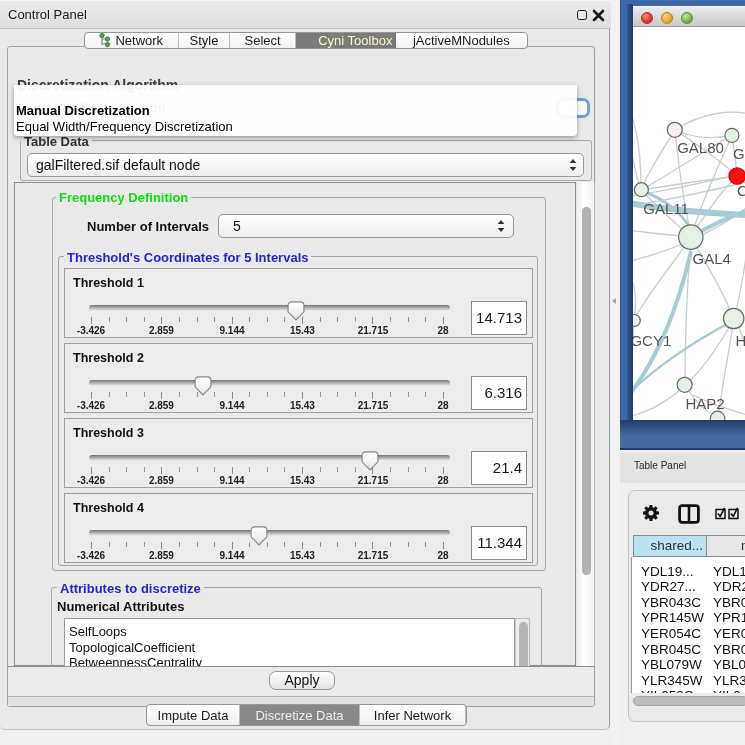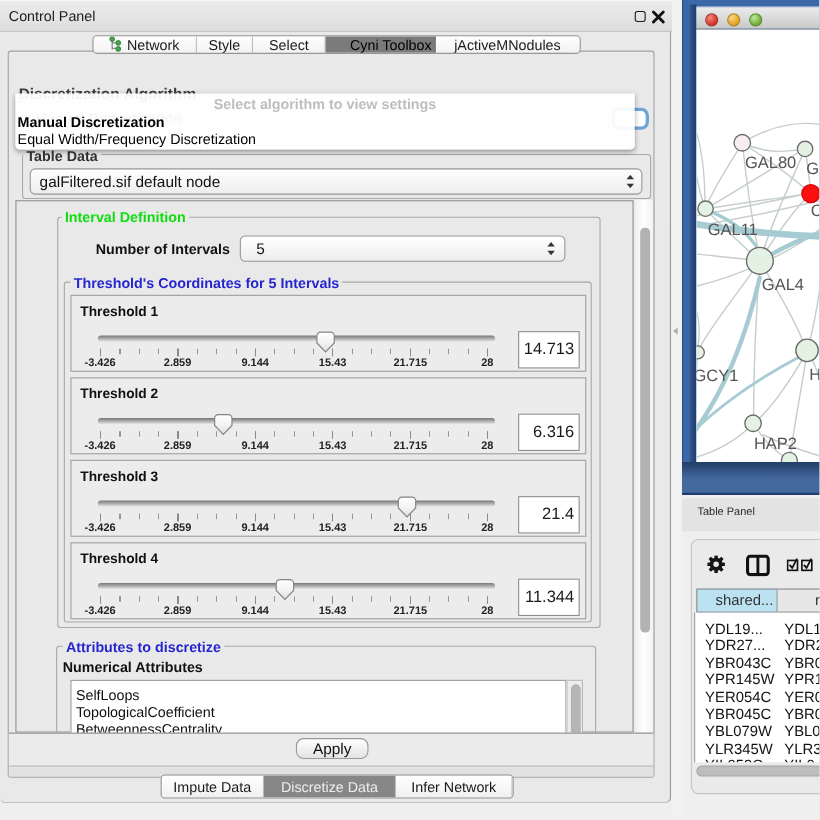--- a/index.html
+++ b/index.html
@@ -7,21 +7,21 @@
 .abs { position:absolute; }
 #win { left:0; top:0; width:609.5px; height:730px; background:#e9e9e9; border-right:1.5px solid #9a9a9a; border-bottom:1px solid #c2c2c2; border-radius:0 0 5px 5px; }
 #titlebar { left:0; top:0; width:611px; height:29px; background:linear-gradient(#ebebeb,#dedede); border-bottom:1px solid #c2c2c2; border-top:1px solid #f8f8f8;}
 #titletext { left:8px; top:7px; font-size:13px; color:#1c1c1c; }
 #floatico { left:577px; top:10px; width:10px; height:10px; border:1.6px solid #1a1a1a; border-radius:2.5px; }
 #outerpanel { left:7px; top:46px; width:588px; height:661px; border:1px solid #a2a2a2; border-radius:3px; background:#e9e9e9; }
 
 #toptabs { left:84px; top:32px; width:444px; height:17px; border:1px solid #969696; border-radius:4px; background:linear-gradient(#ffffff,#f2f2f2); display:flex; overflow:hidden; }
 .seg { height:100%; display:flex; align-items:center; justify-content:center; font-size:13px; color:#1a1a1a; border-right:1px solid #bcbcbc; }
 .seg:last-child { border-right:none;text-align:center; }
-.seg.sel { background:#7b7b7b; color:#000000; border-right:1px solid #6f6f6f;padding-left:20px; }
+.seg.sel { background:#7b7b7b; color:#fef9c3; border-right:1px solid #6f6f6f;padding-left:20px; }
 
 #discr-title { left:17px; top:77px; font-size:14px; font-weight:bold; color:#3c3c3c; }
 #comboring { left:556px; top:98px; width:34px; height:20px; border:3px solid #6fa4d8; background:#fff; border-radius:7px; z-index:5; }
 #popup { left:14px; top:85px; width:563px; height:50.5px; background:rgba(255,255,255,0.94); box-shadow:0 2px 5px rgba(0,0,0,0.35); border-radius:0 0 4px 4px; z-index:6; }
 #popup .ghost { position:absolute; left:0; right:0; top:2px; text-align:center; font-size:13px; font-weight:bold; color:#bdbdbd; }
 #popup .it1 { position:absolute; left:2px; top:18px; font-size:13px; font-weight:bold; color:#000; }
 #popup .it2 { position:absolute; left:2px; top:34px; font-size:13px; color:#000; }
 
 .group { border:1px solid #a8a8a8; border-radius:3px; }
 .gtitle { position:absolute; background:#e9e9e9; padding:0 3px; font-size:13px; white-space:nowrap; }
@@ -96,37 +96,36 @@
       </svg>Network</div>
   <div class="seg" style="width:52px;">Style</div>
   <div class="seg" style="width:66px;">Select</div>
   <div class="seg sel" style="width:100px;">Cyni Toolbox</div>
   <div class="seg" style="width:132px;">jActiveMNodules</div>
 </div>
 <div class="abs" id="discr-title">Discretization Algorithm</div>
 <div class="abs" id="comboring"></div>
 <div class="abs" style="left:32px; top:100px; font-size:13px; font-weight:bold; color:#666; z-index:4;">Manual Discretization</div>
 <div class="abs" id="popup">
-  <div class="ghost">Select algorithm to view settings</div>
   <div class="it1">Manual Discretization</div>
   <div class="it2">Equal Width/Frequency Discretization</div>
 </div>
 <div class="abs group" id="tdgroup"></div>
 <div class="abs gtitle" id="tdtitle">Table Data</div>
 <div class="abs combo" id="combo1">galFiltered.sif default node
   <svg style="position:absolute; right:6px; top:5px;" width="8" height="12" viewBox="0 0 8 12">
       <path d="M4,0 L7.4,4 L0.6,4 Z" fill="#333"></path>
       <path d="M4,12 L7.4,8 L0.6,8 Z" fill="#333"></path>
     </svg>
 </div>
 <div class="abs" id="vsb"></div>
 <div class="abs" id="vsbthumb"></div>
 <div class="abs" id="viewport"></div>
 <div class="abs group" id="ivgroup"></div>
-<div class="abs gtitle" id="ivtitle">Interval Definition</div>
+<div class="abs gtitle" id="ivtitle">Frequency Definition</div>
 <div class="abs" id="noi">Number of Intervals</div>
 <div class="abs combo" id="combo2">5
   <svg style="position:absolute; right:8px; top:5px;" width="8" height="12" viewBox="0 0 8 12">
       <path d="M4,0 L7.4,4 L0.6,4 Z" fill="#333"></path>
       <path d="M4,12 L7.4,8 L0.6,8 Z" fill="#333"></path>
     </svg>
 </div>
 <div class="abs group" id="thgroup"></div>
 <div class="abs gtitle" id="thtitle">Threshold's Coordinates for 5 Intervals</div>
 

